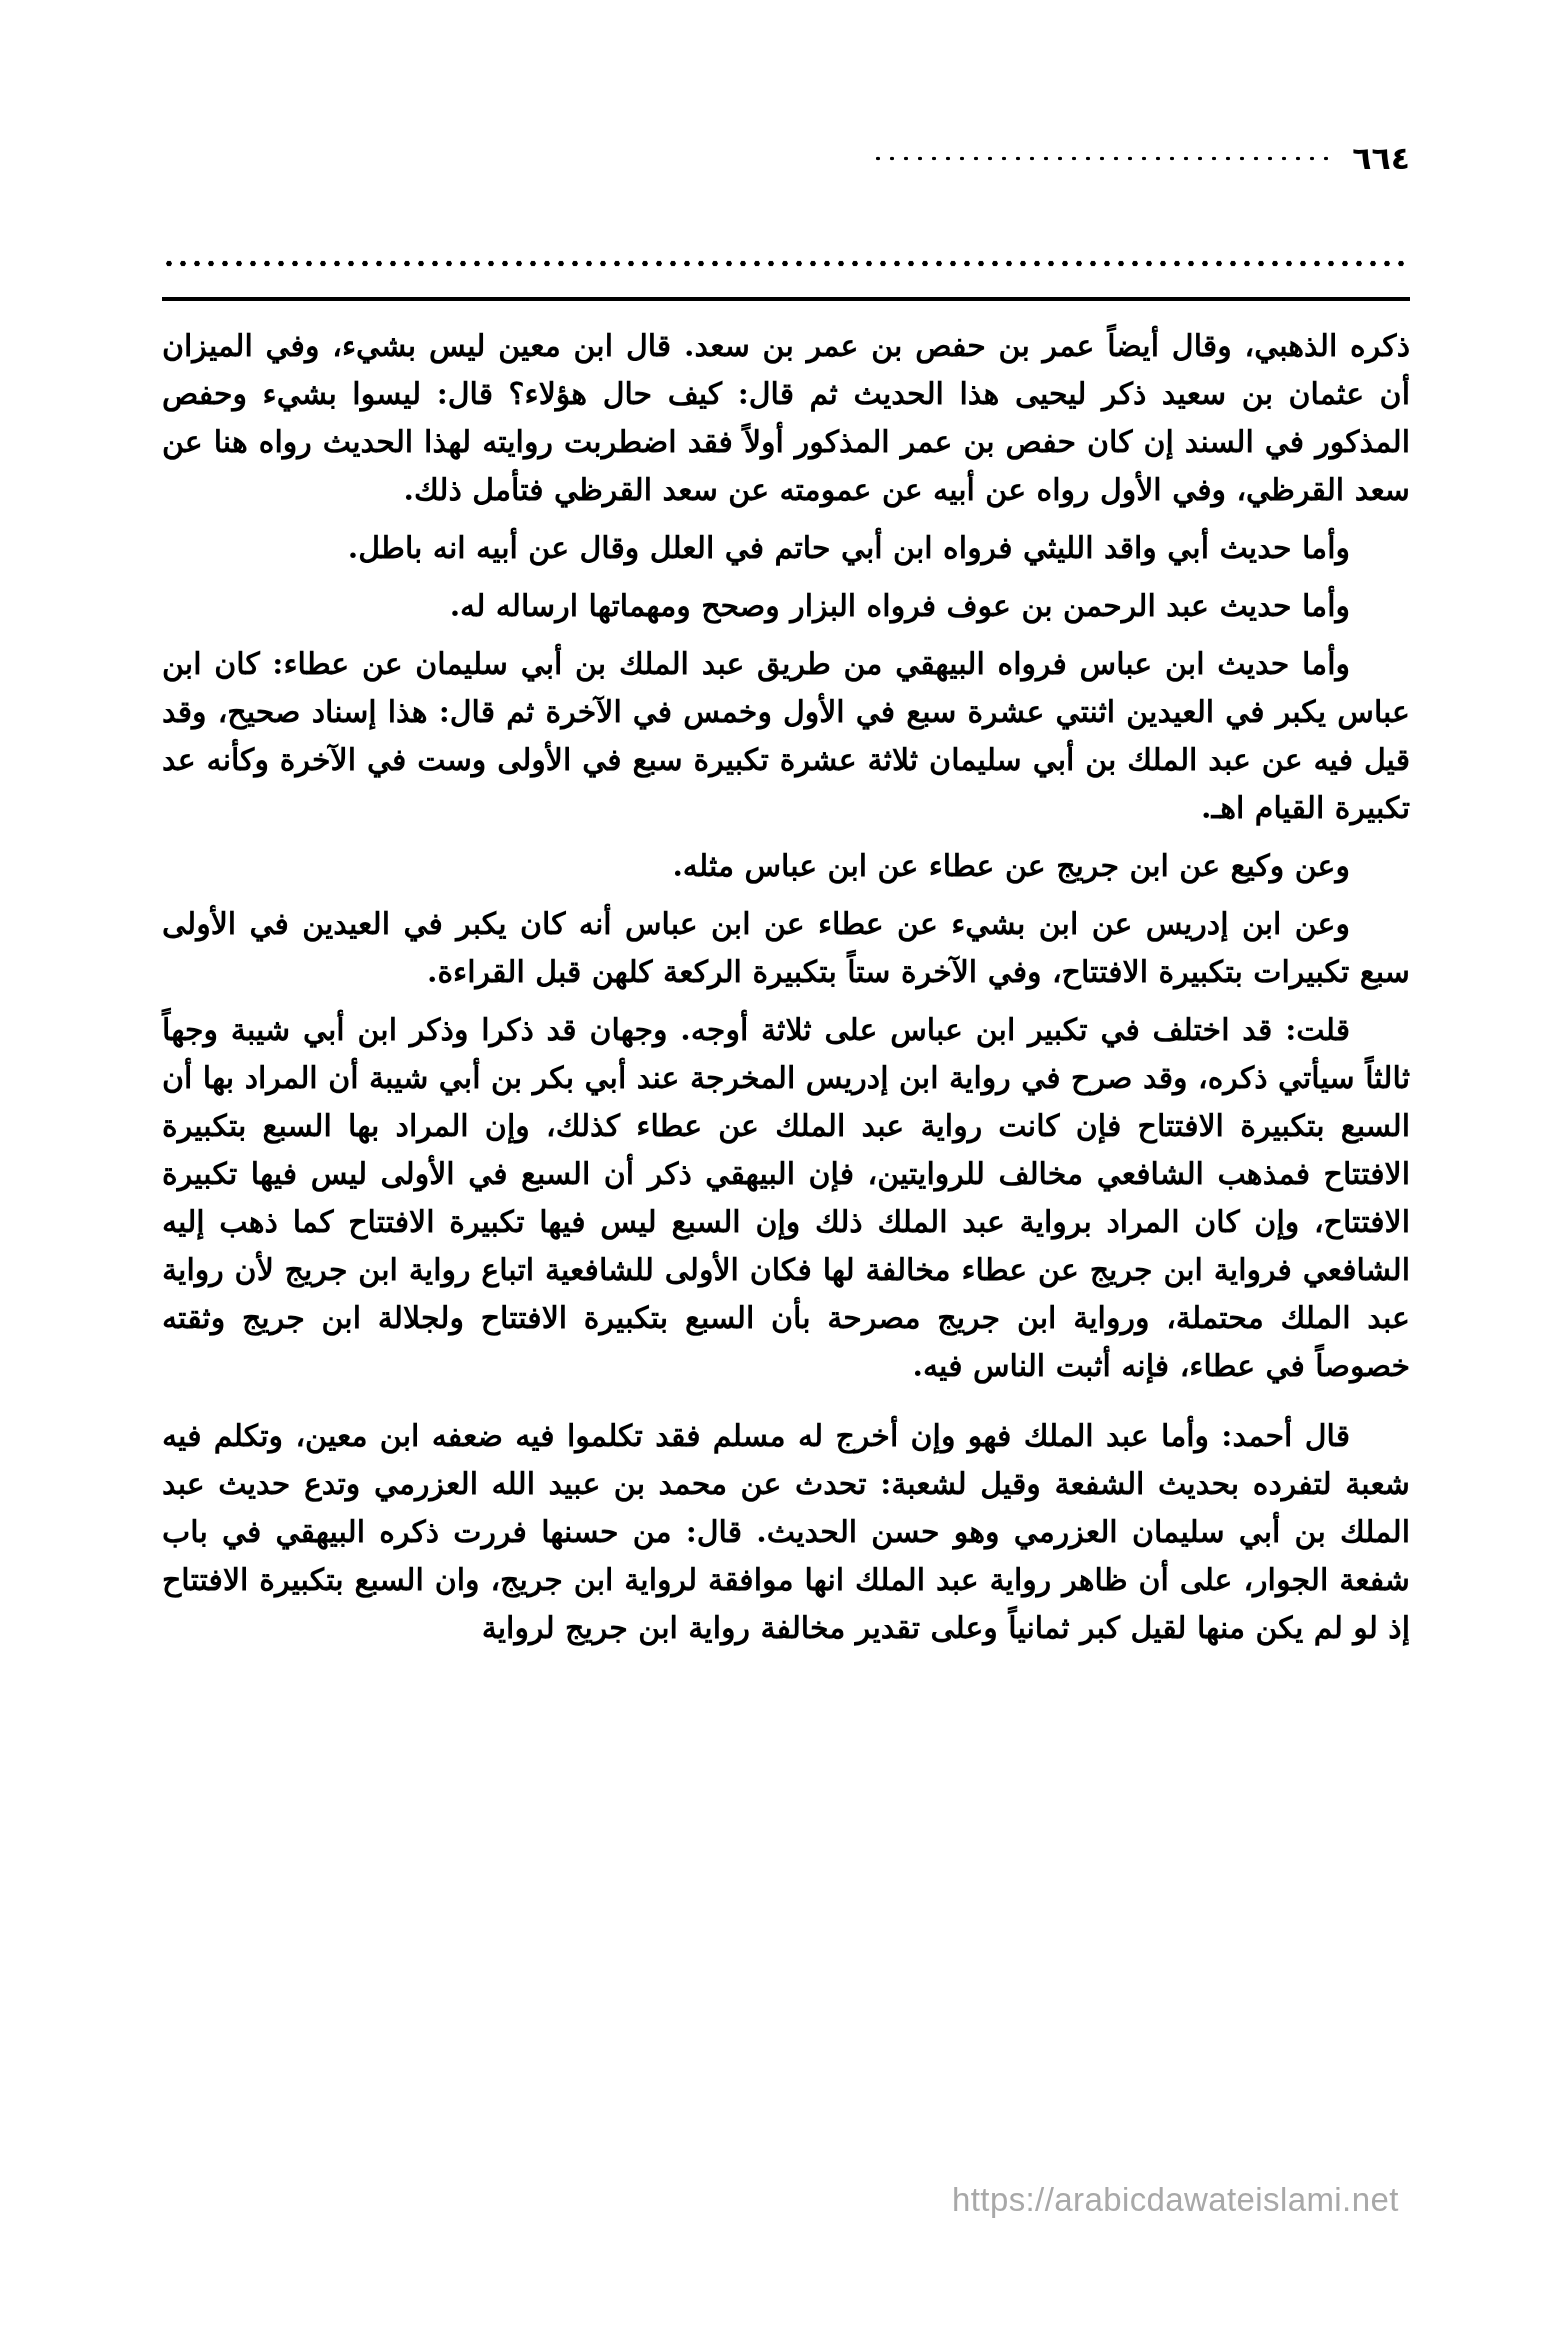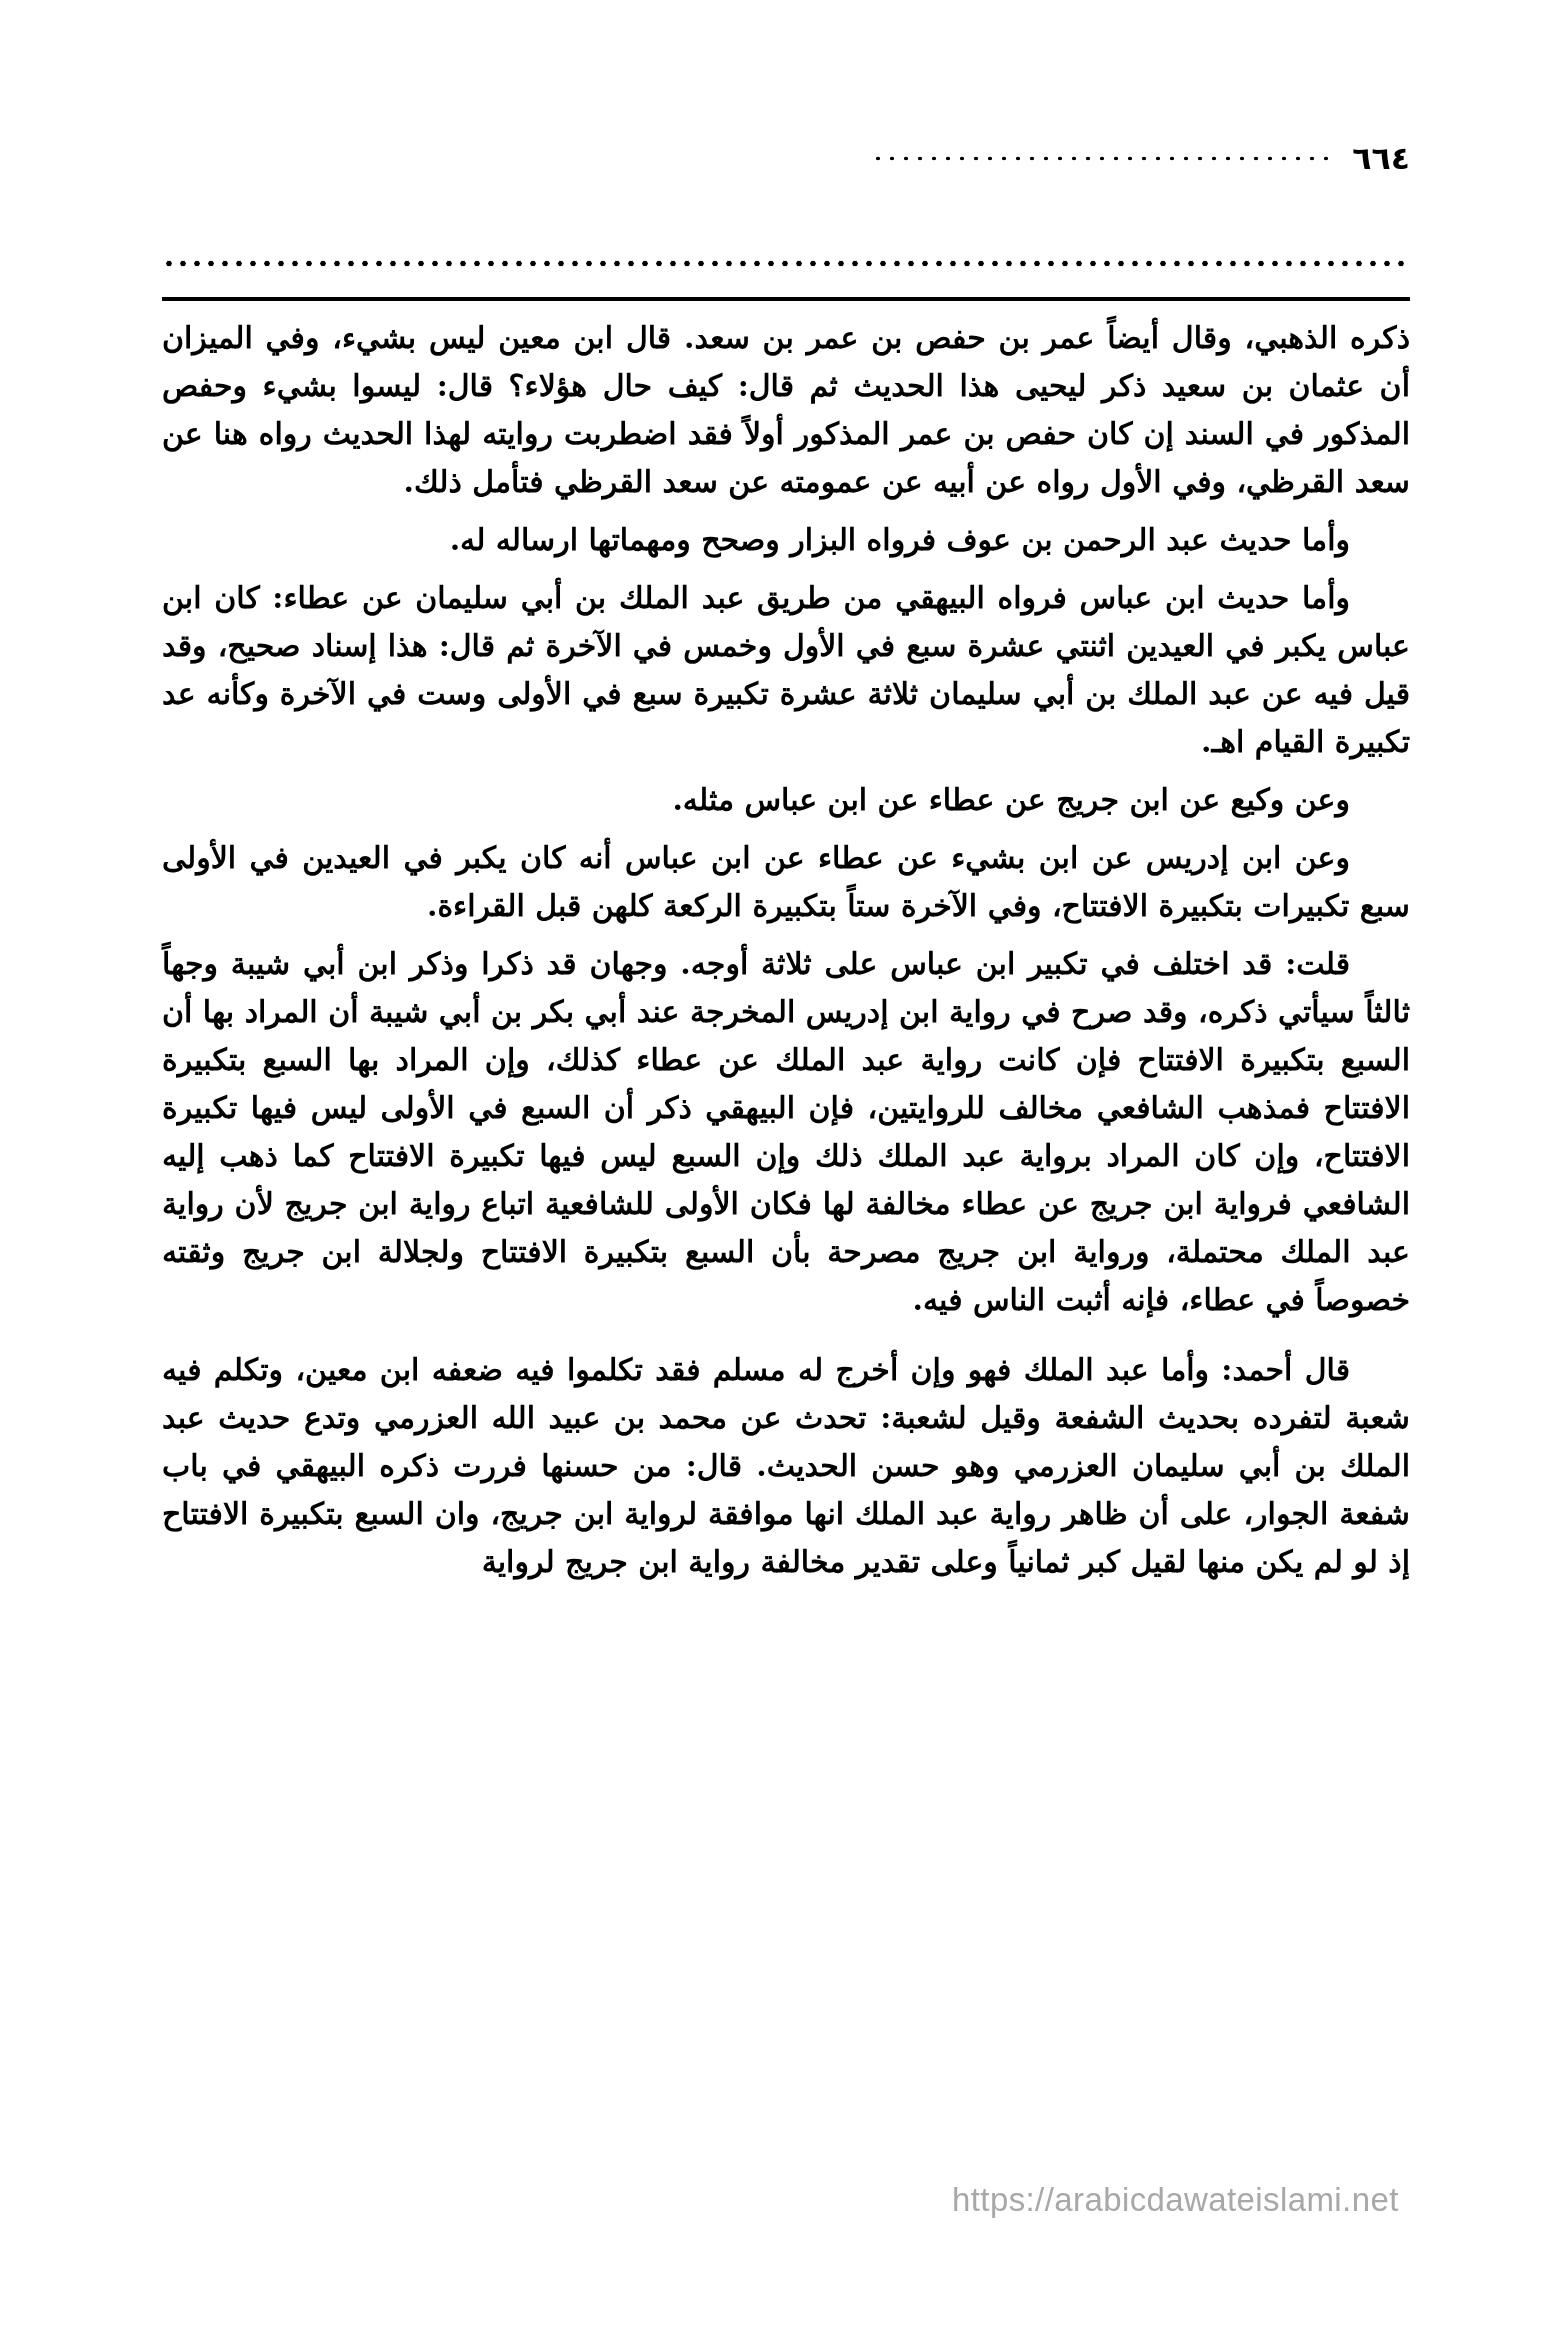--- a/index.html
+++ b/index.html
@@ -4,39 +4,40 @@
 <style>
   html, body { margin:0; padding:0; background:#ffffff; }
   body { width:1567px; height:2342px; position:relative; overflow:hidden; font-family:"DejaVu Serif", serif; color:#000; }
   .page { position:absolute; left:162px; top:0; width:1248px; height:2342px; direction:rtl; }
   .running-head { position:absolute; top:133px; left:0; right:0; height:50px; display:flex; align-items:center; direction:rtl; font-family:"DejaVu Sans", sans-serif; font-weight:bold; font-size:30px; }
   .pagenum { font-size:31.5px; margin-left:17px; }
   .head-dots { flex:0 0 auto; width:464px; height:5px; margin-left:25px; background-image:radial-gradient(circle, #000 1.7px, transparent 2.1px); background-size:14px 5px; background-repeat:repeat-x; }
   .head-title { white-space:nowrap; }
   .dot-rule { position:absolute; top:260px; left:0; right:0; height:6.6px; background-image:radial-gradient(circle, #000 2.5px, transparent 2.9px); background-size:14px 6.6px; background-repeat:repeat-x; }
   .solid-rule { position:absolute; top:297px; left:0; right:0; height:4.1px; background:#000; }
-  .body-text { position:absolute; top:314px; left:0; right:0; font-size:30px; line-height:48px; text-align:justify; text-align-last:right; font-weight:bold; }
+  .body-text { position:absolute; top:322px; left:0; right:0; font-size:30px; line-height:48px; text-align:justify; text-align-last:right; font-weight:bold; }
   .para { margin:0 0 10px 0; text-indent:0; }
   .para.indent { text-indent:60px; }
   .para.gap-lg { margin-bottom:22px; }
   .watermark { position:absolute; top:2181px; left:952px; font-family:"Liberation Sans", sans-serif; font-size:33px; color:#a8a8a8; direction:ltr; letter-spacing:0.4px;text-align:right; }
 </style>
 </head>
 <body>
 
 <div class="page">
   <div class="running-head">
     <span class="pagenum">٦٦٤</span>
     <span class="head-dots"></span>
   </div>
   <div class="dot-rule"></div>
   <div class="solid-rule"></div>
 
   <div class="body-text">
     <p class="para">ذكره الذهبي، وقال أيضاً عمر بن حفص بن عمر بن سعد. قال ابن معين ليس بشيء، وفي الميزان أن عثمان بن سعيد ذكر ليحيى هذا الحديث ثم قال: كيف حال هؤلاء؟ قال: ليسوا بشيء وحفص المذكور في السند إن كان حفص بن عمر المذكور أولاً فقد اضطربت روايته لهذا الحديث رواه هنا عن سعد القرظي، وفي الأول رواه عن أبيه عن عمومته عن سعد القرظي فتأمل ذلك.</p>
+    <p class="para indent">وأما حديث أبي واقد الليثي فرواه ابن أبي حاتم في العلل وقال عن أبيه انه باطل.</p>
     <p class="para indent">وأما حديث عبد الرحمن بن عوف فرواه البزار وصحح ومهماتها ارساله له.</p>
     <p class="para indent">وأما حديث ابن عباس فرواه البيهقي من طريق عبد الملك بن أبي سليمان عن عطاء: كان ابن عباس يكبر في العيدين اثنتي عشرة سبع في الأول وخمس في الآخرة ثم قال: هذا إسناد صحيح، وقد قيل فيه عن عبد الملك بن أبي سليمان ثلاثة عشرة تكبيرة سبع في الأولى وست في الآخرة وكأنه عد تكبيرة القيام اهـ.</p>
     <p class="para indent">وعن وكيع عن ابن جريج عن عطاء عن ابن عباس مثله.</p>
     <p class="para indent">وعن ابن إدريس عن ابن بشيء عن عطاء عن ابن عباس أنه كان يكبر في العيدين في الأولى سبع تكبيرات بتكبيرة الافتتاح، وفي الآخرة ستاً بتكبيرة الركعة كلهن قبل القراءة.</p>
     <p class="para indent gap-lg">قلت: قد اختلف في تكبير ابن عباس على ثلاثة أوجه. وجهان قد ذكرا وذكر ابن أبي شيبة وجهاً ثالثاً سيأتي ذكره، وقد صرح في رواية ابن إدريس المخرجة عند أبي بكر بن أبي شيبة أن المراد بها أن السبع بتكبيرة الافتتاح فإن كانت رواية عبد الملك عن عطاء كذلك، وإن المراد بها السبع بتكبيرة الافتتاح فمذهب الشافعي مخالف للروايتين، فإن البيهقي ذكر أن السبع في الأولى ليس فيها تكبيرة الافتتاح، وإن كان المراد برواية عبد الملك ذلك وإن السبع ليس فيها تكبيرة الافتتاح كما ذهب إليه الشافعي فرواية ابن جريج عن عطاء مخالفة لها فكان الأولى للشافعية اتباع رواية ابن جريج لأن رواية عبد الملك محتملة، ورواية ابن جريج مصرحة بأن السبع بتكبيرة الافتتاح ولجلالة ابن جريج وثقته خصوصاً في عطاء، فإنه أثبت الناس فيه.</p>
     <p class="para indent">قال أحمد: وأما عبد الملك فهو وإن أخرج له مسلم فقد تكلموا فيه ضعفه ابن معين، وتكلم فيه شعبة لتفرده بحديث الشفعة وقيل لشعبة: تحدث عن محمد بن عبيد الله العزرمي وتدع حديث عبد الملك بن أبي سليمان العزرمي وهو حسن الحديث. قال: من حسنها فررت ذكره البيهقي في باب شفعة الجوار، على أن ظاهر رواية عبد الملك انها موافقة لرواية ابن جريج، وان السبع بتكبيرة الافتتاح إذ لو لم يكن منها لقيل كبر ثمانياً وعلى تقدير مخالفة رواية ابن جريج لرواية</p>
   </div>
 </div>
 
 <div class="watermark">https://arabicdawateislami.net</div>

